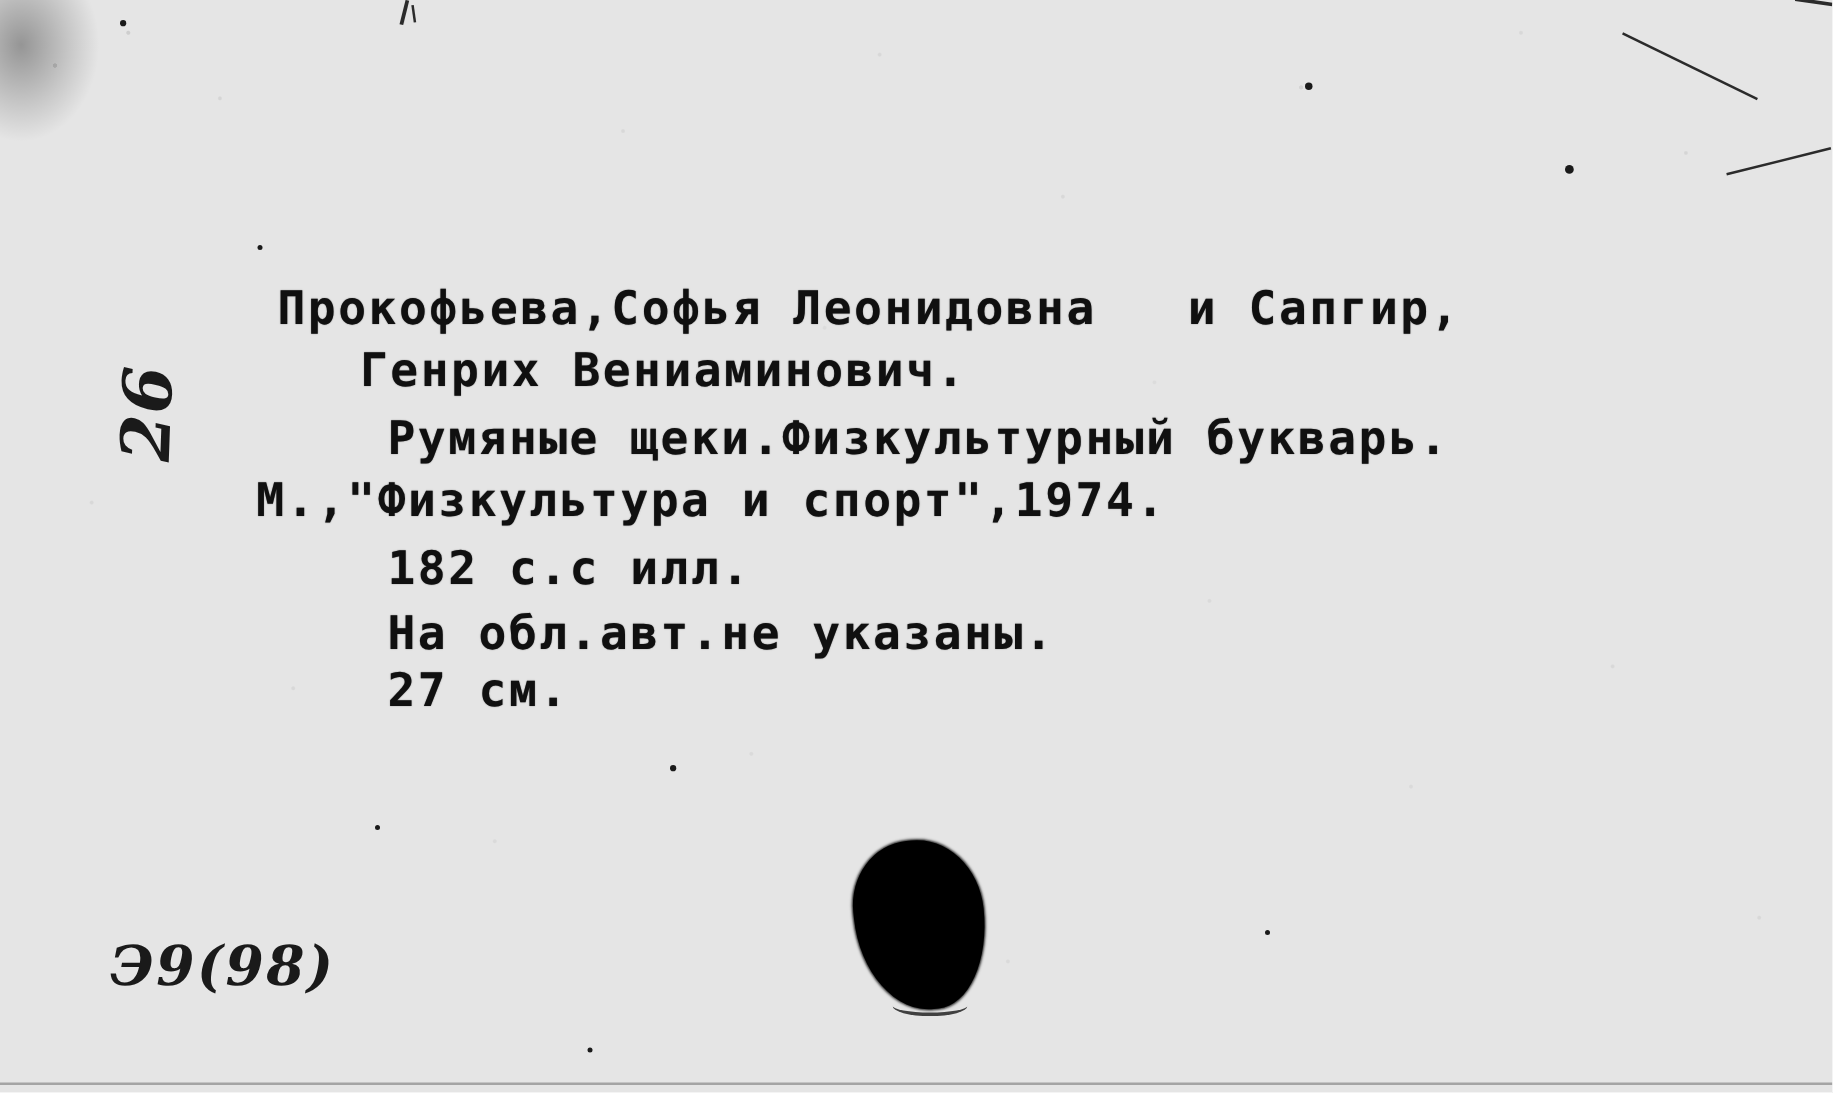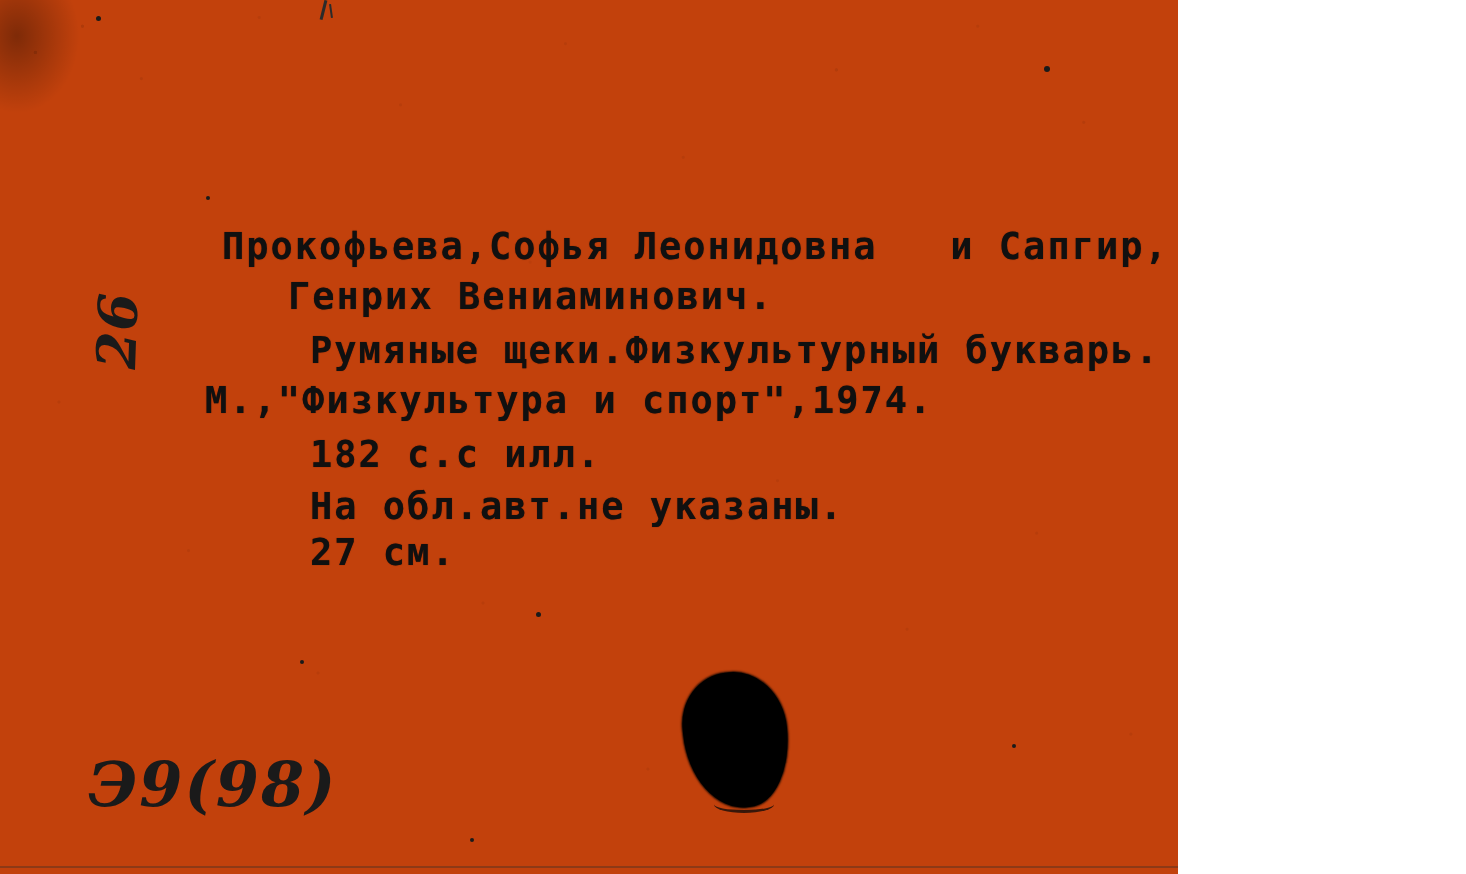--- a/index.html
+++ b/index.html
@@ -2,23 +2,23 @@
 <html><head>
 <meta charset="utf-8">
 <style>
   html, body {
     margin: 0;
     padding: 0;
     background: #ffffff;
   }
   #card {
     position: relative;
-    width: 1178px;
+    width: 1466px;
     height: 874px;
-    background: #c2410c;
+    background: #e5e5e5;
     overflow: hidden;
     font-family: "DejaVu Sans Mono", monospace;
     color: #000000;
   }
 
   
   .grain {
     position: absolute;
     inset: 0;
     pointer-events: none;
@@ -92,21 +92,21 @@
   .hand-num {
     left: 84px; top: 368px;
     font-size: 54px;
     font-weight: 700;
     transform: rotate(-88deg);
     transform-origin: left top;
     letter-spacing: 1px;
   }
   .hand-class {
     left: 88px; top: 748px;
-    font-size: 62px;
+    font-size: 44px;
     font-weight: 700;
     letter-spacing: 2px;
     white-space: pre;
   }
 
   
   .inkblot {
     position: absolute;
     left: 684px;
     top: 672px;

